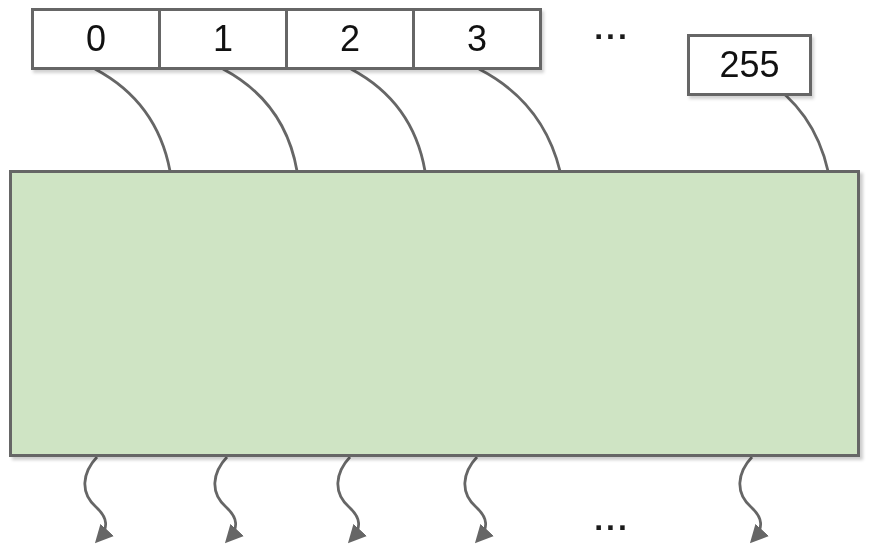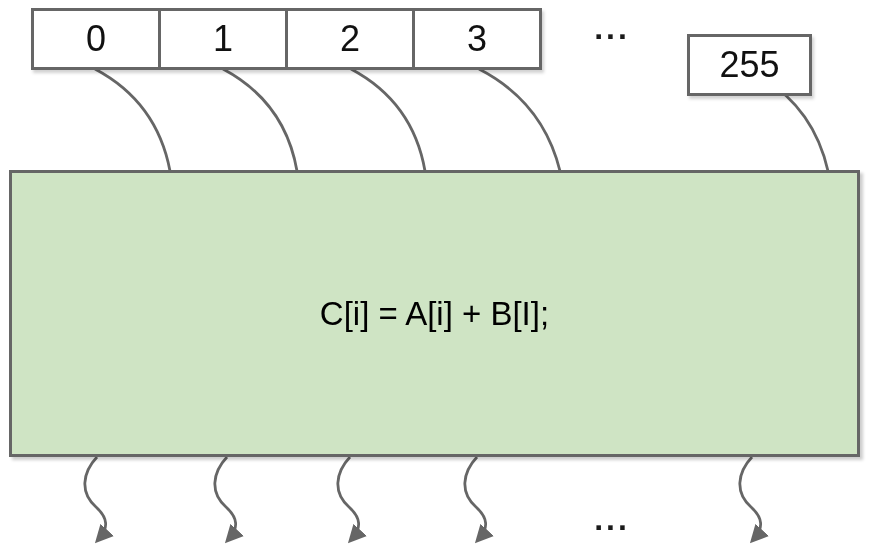--- a/index.html
+++ b/index.html
@@ -81,19 +81,18 @@
     <div class="thread-cell">1</div>
     <div class="thread-cell">2</div>
     <div class="thread-cell">3</div>
   </div>
 
   <div class="ellipsis top">...</div>
 
   <div class="thread-cell-solo">255</div>
 
   <div class="kernel-box">
-    <div class="code-line">C[i] = A[i] + B[I];</div>
   </div>
 
   <div class="ellipsis bottom">...</div>
 
 
 </div>
 
 </body></html>

